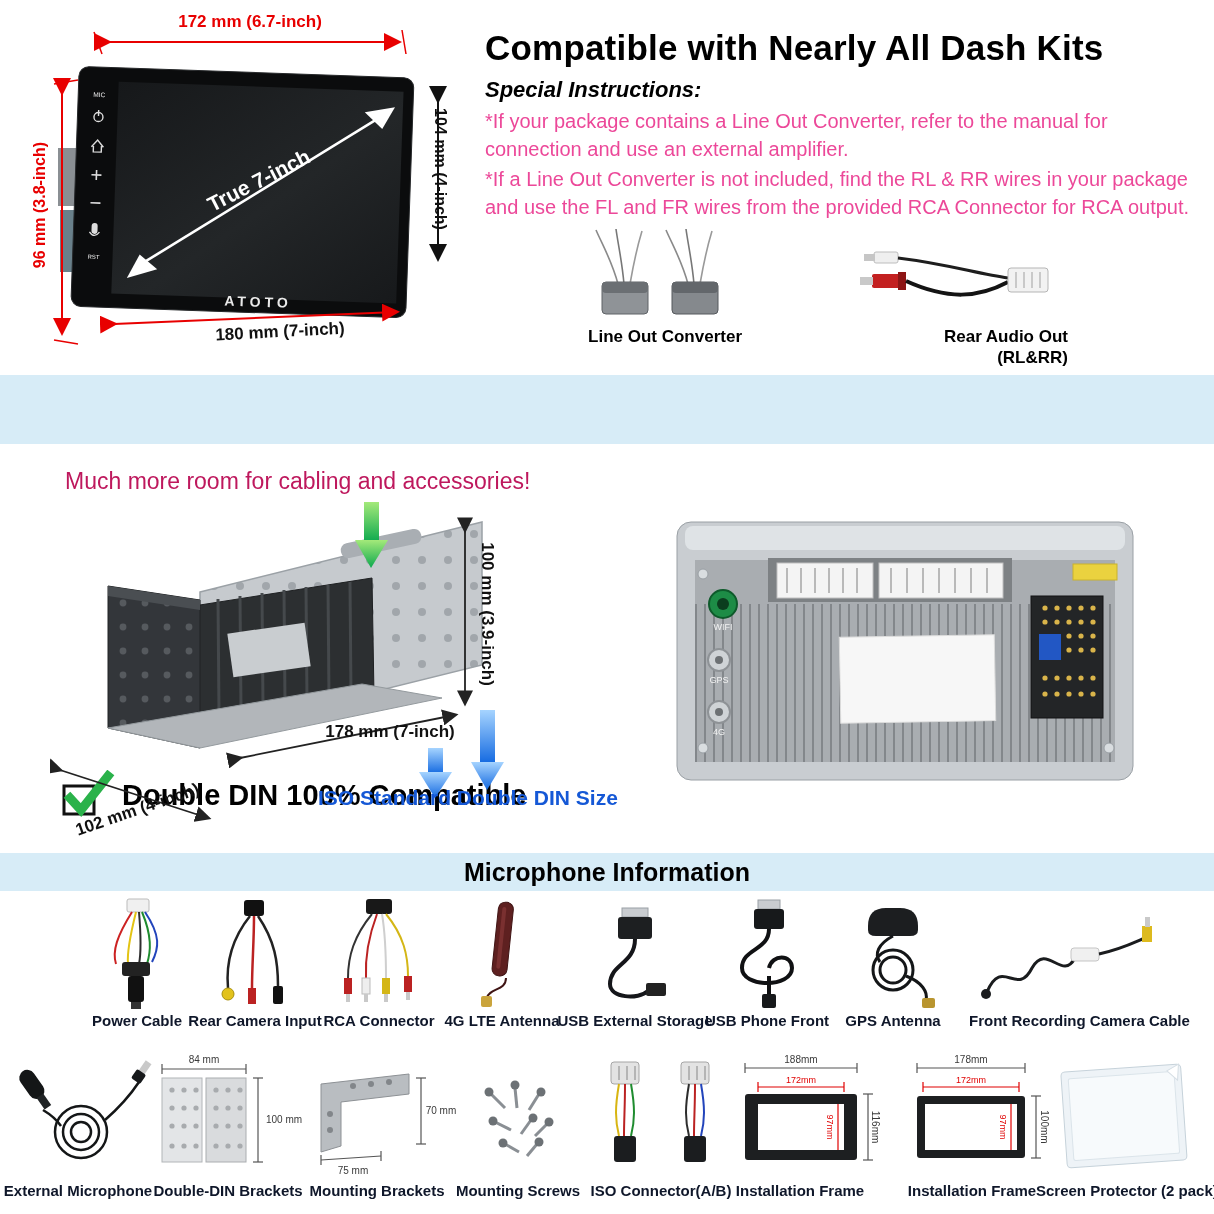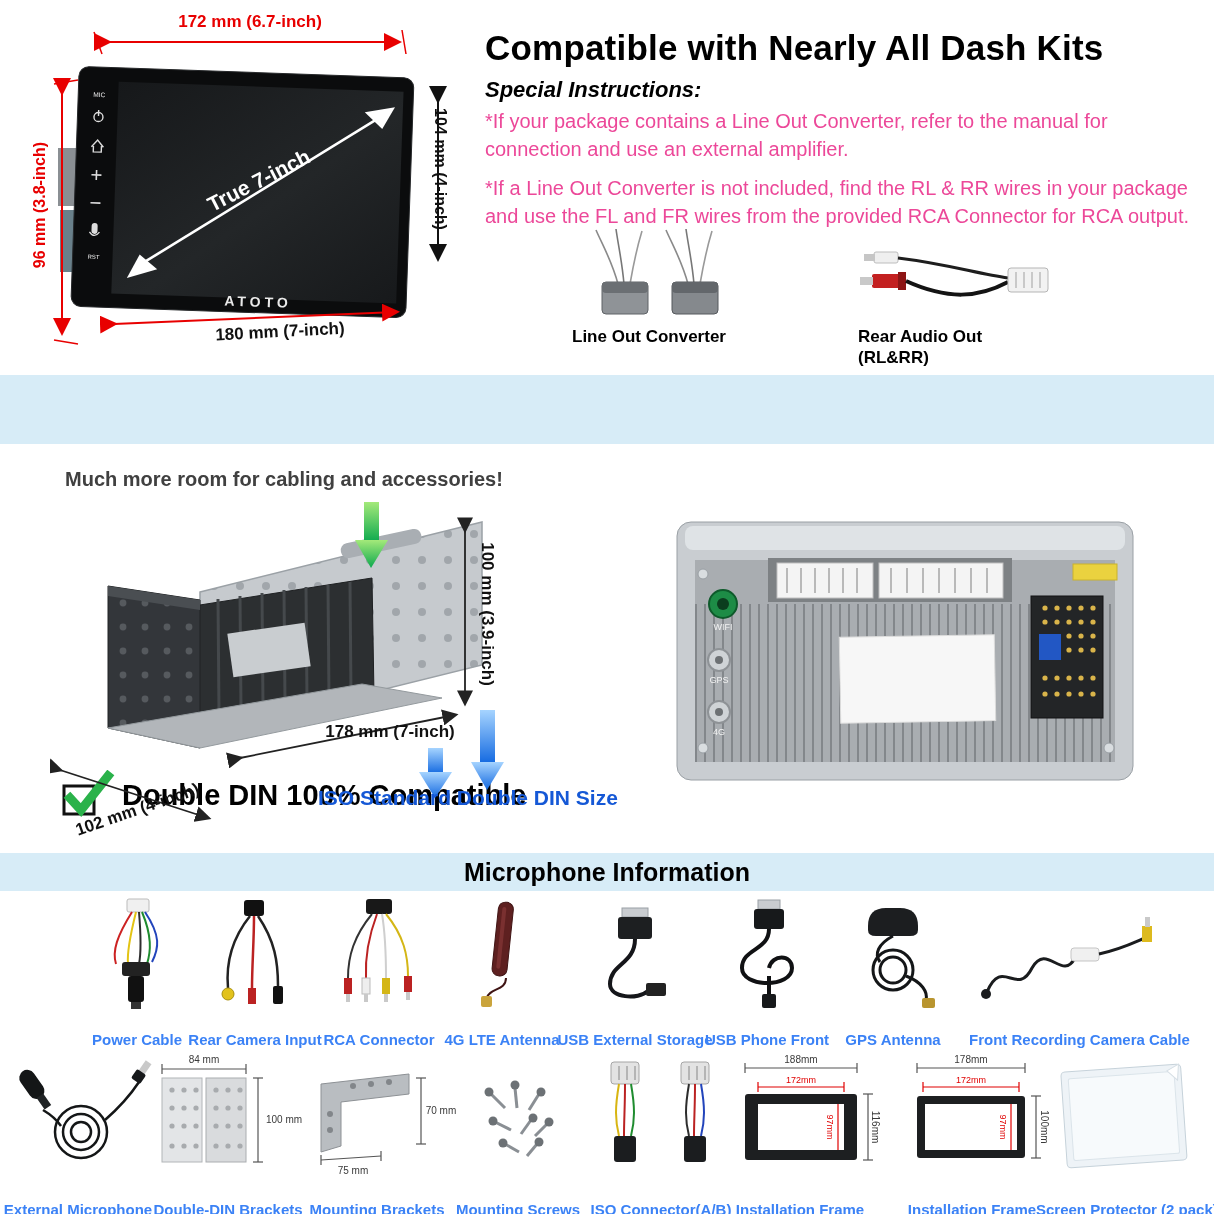--- a/index.html
+++ b/index.html
@@ -3,30 +3,30 @@
 <meta charset="utf-8">
 <style>
   *{margin:0;padding:0;box-sizing:border-box}
   body{font-family:"Liberation Sans",sans-serif;background:#fff;color:#000}
   .page{position:relative;width:1214px;height:1214px;background:#fff;overflow:hidden}
   .abs{position:absolute}
   .band{position:absolute;left:0;width:1214px;background:#d7ecf7}
   .h1{font-size:35px;font-weight:bold;letter-spacing:.2px}
   .special{font-style:italic;font-weight:bold;font-size:22px}
   .para{font-size:20px;line-height:1.4;color:#ec4899}
-  .acc-cap{font-weight:bold;font-size:17px;text-align:left;line-height:1.25}
+  .acc-cap{font-weight:bold;font-size:17px;text-align:right;line-height:1.25}
   .din-label{font-size:29px;font-weight:bold}
-  .green-head{color:#404040;font-size:20px;font-weight:bold}
+  .green-head{color:#be185d;font-size:23px;font-weight:normal}
   .dim{font-weight:bold;font-size:16px;text-align:center;color:#111;white-space:nowrap}
   .dim.red{color:#e80000}
   .dim.big{font-size:17px}
   .iso{color:#1558d6;font-size:21px;font-weight:bold;text-align:left;white-space:nowrap}
   .pkg-title{font-size:25px;font-weight:bold;text-align:center;line-height:38px}
   .pkg-item{position:absolute;text-align:center}
-  .pkg-item figcaption{font-weight:bold;font-size:15px;white-space:nowrap;margin-top:19px;color:#3b82f6}
+  .pkg-item figcaption{font-weight:bold;font-size:15px;white-space:nowrap;margin-top:0;color:#0f172a}
   .svg-dim{font-size:10px;font-family:"Liberation Sans",sans-serif;fill:#3a3a3a;text-anchor:middle}
   .svg-dim-red{font-size:9px;font-family:"Liberation Sans",sans-serif;fill:#e00000;text-anchor:middle}
   .svg-port{font-size:9px;font-family:"Liberation Sans",sans-serif;fill:#f2f2f2;text-anchor:middle}
   svg{display:inline-block;vertical-align:top}
 </style>
 </head>
 <body>
 
 <div class="page">
 
@@ -93,21 +93,21 @@
 
     <div class="abs dim red big" style="left:120px;top:12px;width:260px">172 mm (6.7-inch)</div>
     <div class="abs dim red" style="left:-55px;top:196px;width:190px;transform:rotate(-90deg)">96 mm (3.8-inch)</div>
     <div class="abs dim" style="left:345px;top:160px;width:190px;transform:rotate(90deg)">104 mm (4-inch)</div>
     <div class="abs dim big" style="left:170px;top:322px;width:220px;transform:rotate(-3deg)">180 mm (7-inch)</div>
 
     <div class="abs" style="left:485px;top:28px;width:715px">
       <div class="h1">Compatible with Nearly All Dash Kits</div>
       <div class="special" style="margin-top:9px">Special Instructions:</div>
       <div class="para" style="margin-top:4px;width:710px">*If your package contains a Line Out Converter, refer to the manual for connection and use an external amplifier.</div>
-      <div class="para" style="margin-top:11px;width:710px">*If a Line Out Converter is not included, find the RL &amp; RR wires in your package and use the FL and FR wires from the provided RCA Connector for RCA output.</div>
+      <div class="para" style="margin-top:2px;width:710px">*If a Line Out Converter is not included, find the RL &amp; RR wires in your package and use the FL and FR wires from the provided RCA Connector for RCA output.</div>
     </div>
 
     <div class="abs" style="left:572px;top:226px;width:170px">
       <svg width="170" height="100" viewBox="0 0 170 100">
         <path d="M46 58 C40 35 30 18 24 4" stroke="#8a8a8a" stroke-width="1.6" fill="none"></path>
         <path d="M52 58 C50 35 46 18 44 3" stroke="#777" stroke-width="1.6" fill="none"></path>
         <path d="M58 58 C62 35 66 18 70 5" stroke="#999" stroke-width="1.6" fill="none"></path>
         <rect x="30" y="56" width="46" height="32" rx="4" fill="#8f9397" stroke="#5f6367"></rect>
         <rect x="30" y="56" width="46" height="11" rx="4" fill="#6b6f73"></rect>
         <path d="M116 58 C110 35 100 18 94 4" stroke="#8a8a8a" stroke-width="1.6" fill="none"></path>

